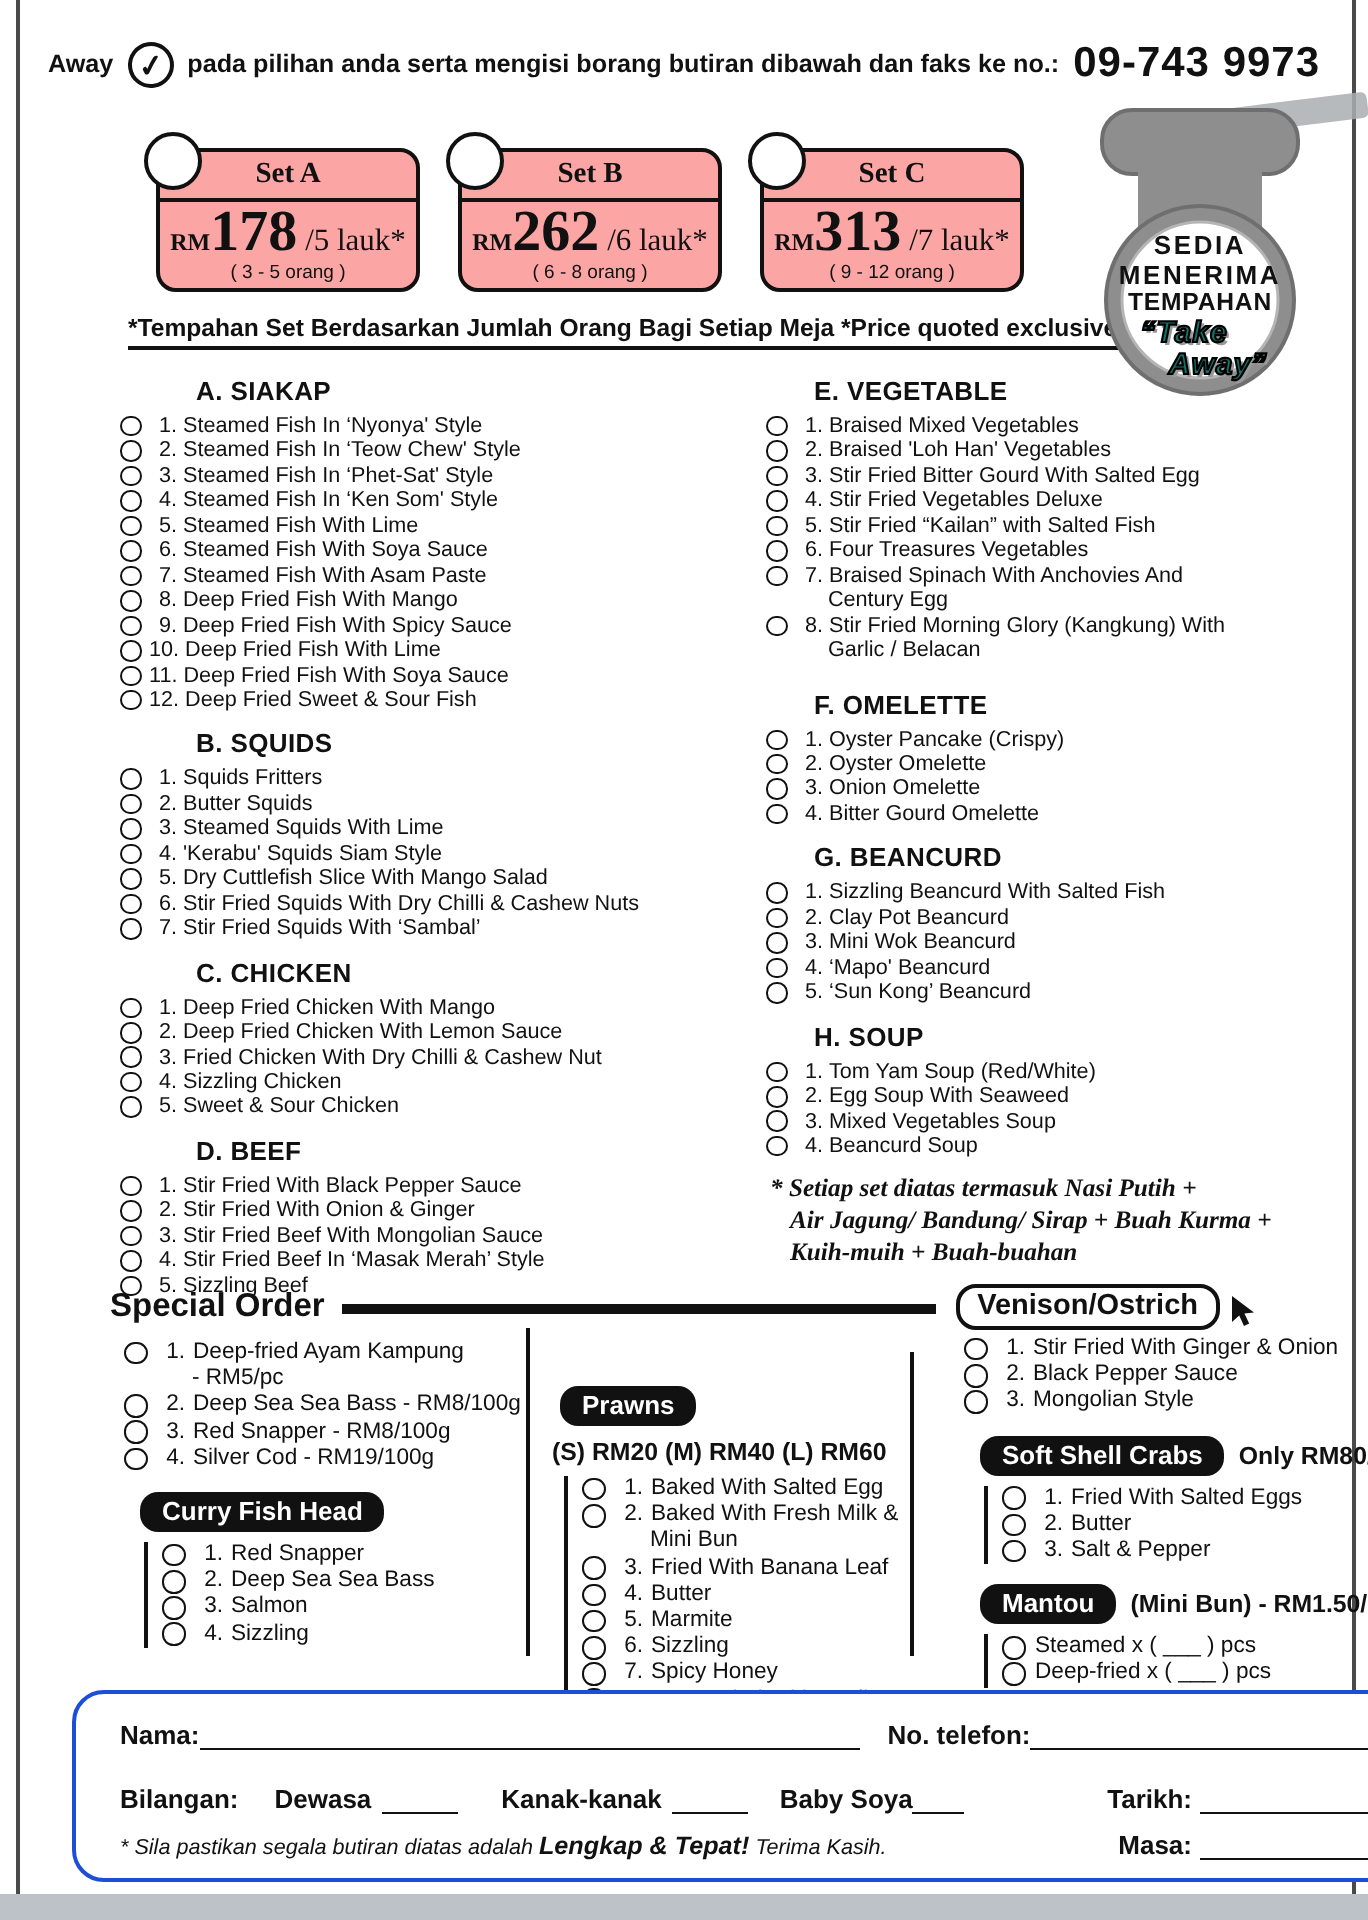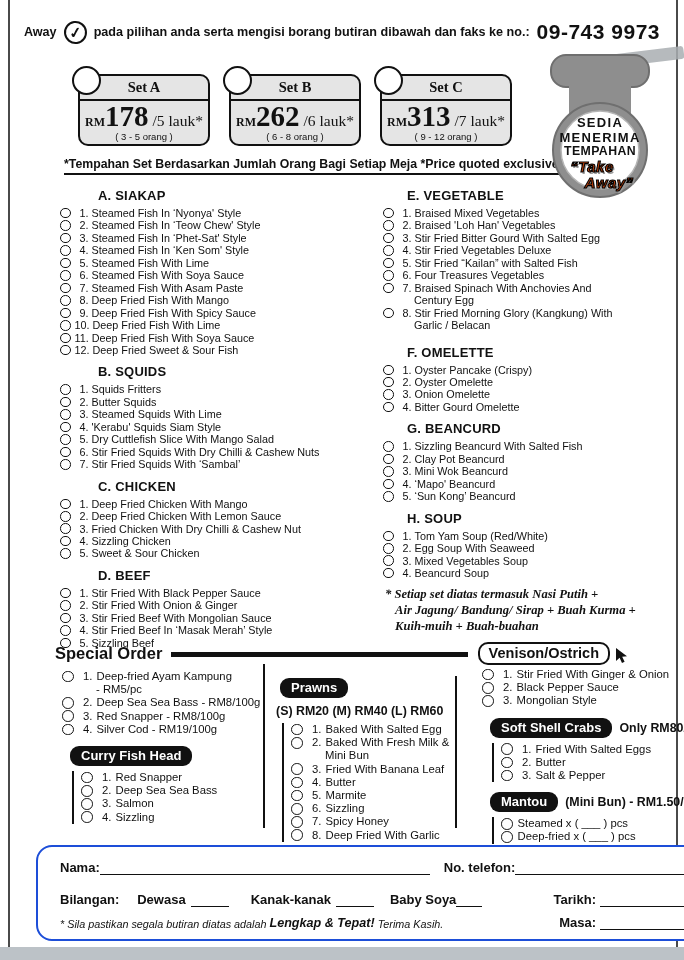--- a/index.html
+++ b/index.html
@@ -13,42 +13,42 @@
   
   .hdr{position:absolute;left:30px;top:20px;width:624px;display:flex;align-items:center;
        justify-content:center;gap:7px;font-size:12.6px;font-weight:600;white-space:nowrap;}
   .chk{width:19px;height:19px;border:2.4px solid #111;border-radius:50%;display:flex;
        align-items:center;justify-content:center;font-size:15px;font-weight:bold;
        transform:rotate(-8deg);flex:none;background:#fff;}
   .fax{font-size:21px;font-weight:bold;letter-spacing:.5px;}
 
   
   .sets{position:absolute;left:78px;top:74px;display:flex;gap:19px;}
-  .setbox{position:relative;width:128px;height:68px;border:2px solid #111;border-radius:10px;background:#e5e5e5;}
+  .setbox{position:relative;width:128px;height:68px;border:2px solid #111;border-radius:10px;background:#fca5a5;}
   .sethead{height:23px;border-bottom:2px solid #111;display:flex;align-items:center;justify-content:center;
            font-family:"Liberation Serif",serif;font-weight:bold;font-size:14.5px;}
   .setcb{position:absolute;left:-8px;top:-10px;width:25px;height:25px;border:2px solid #111;
          border-radius:50%;background:#fff;}
   .priceline{display:flex;align-items:baseline;justify-content:center;margin-top:3px;
              font-family:"Liberation Serif",serif;}
   .rm{font-size:12px;font-weight:bold;}
   .amt{font-size:29px;font-weight:bold;line-height:25px;}
   .lauk{font-size:15.5px;margin-left:4px;}
   .pax{text-align:center;font-size:9.5px;margin-top:1px;}
   .setnote{position:absolute;left:64px;top:157px;font-size:12.3px;font-weight:600;
            border-bottom:2px solid #111;padding-bottom:2px;white-space:nowrap;}
 
   
   .badge{position:absolute;left:543px;top:54px;width:114px;height:152px;}
   .badge svg{position:absolute;left:0;top:0;}
   .badge-text{position:absolute;left:0;right:0;top:62px;text-align:center;line-height:1.12;}
   .b-small{font-size:13px;font-weight:600;letter-spacing:1.3px;}
   .b-big{font-size:12.3px;font-weight:bold;letter-spacing:.4px;}
   .takeaway{font-family:"Liberation Sans",sans-serif;font-weight:800;font-style:italic;
-            font-size:15px;color:#c2410c;-webkit-text-stroke:1.1px #000;
+            font-size:15px;color:#0f766e;-webkit-text-stroke:1.1px #000;
             text-shadow:1.6px 1.6px 0 #9a9a9a;letter-spacing:.5px;line-height:1.05;}
   .ta1{margin-right:16px;}.ta2{margin-left:18px;}
 
   
   .colL{position:absolute;left:60px;top:183px;width:316px;}
   .colR{position:absolute;left:383px;top:183px;width:296px;}
   .sec-h{font-size:13px;font-weight:bold;margin:8px 0 4px 38px;letter-spacing:.2px;}
   .colR .sec-h{margin-left:24px;}
   .colL .sec:first-child .sec-h,.colR .sec:first-child .sec-h{margin-top:5px;}
   .colR .sec-f{margin-top:13px;}
@@ -64,21 +64,21 @@
   
   .divrow{position:absolute;left:55px;top:642px;right:36px;display:flex;align-items:center;}
   .so-title{font-size:16.5px;font-weight:bold;white-space:nowrap;}
   .rule{flex:1;height:5px;background:#111;margin:2px 10px 0 9px;}
   .ven-box{border:2.5px solid #111;border-radius:10px;padding:1px 9px 2px;font-size:14.5px;
            font-weight:bold;background:#fff;white-space:nowrap;}
   .cursor{margin:4px 18px 0 5px;flex:none;}
 
   
   .col1{position:absolute;left:62px;top:670px;width:198px;}
-  .col2{position:absolute;left:272px;top:678px;width:192px;}
+  .col2{position:absolute;left:272px;top:693px;width:192px;}
   .col3{position:absolute;left:482px;top:668px;width:192px;}
   .mi2{display:flex;align-items:center;white-space:nowrap;font-size:11.3px;line-height:13.2px;}
   .cb2{width:9.5px;height:9.5px;border:1.5px solid #111;border-radius:50%;margin-right:5px;
        flex:none;background:#fff;}
   .num2{min-width:14px;text-align:right;margin-right:4px;flex:none;}
   .cont2{margin-left:34px;font-size:11.3px;line-height:13.2px;}
   .pill{display:inline-block;background:#111;color:#fff;font-weight:bold;font-size:13px;
         padding:2px 11px 3px;border-radius:9px;white-space:nowrap;}
   .pill-row{margin:10px 0 5px 8px;display:flex;align-items:center;gap:7px;white-space:nowrap;}
   .pill-note{font-size:12.4px;font-weight:600;}

